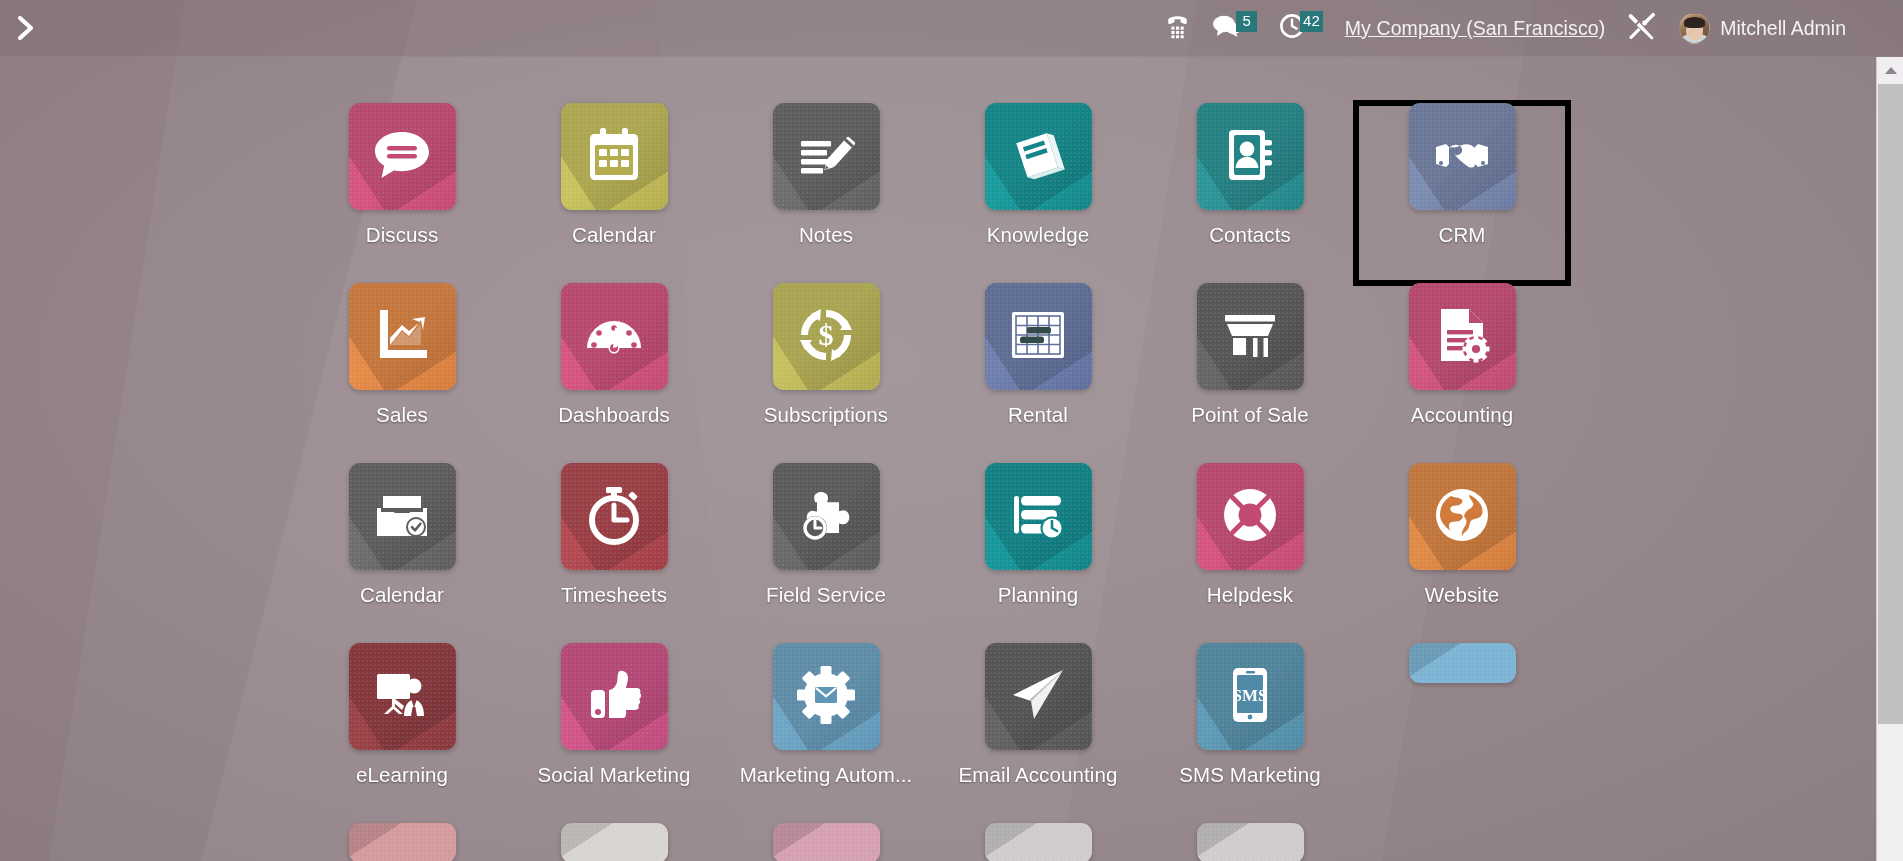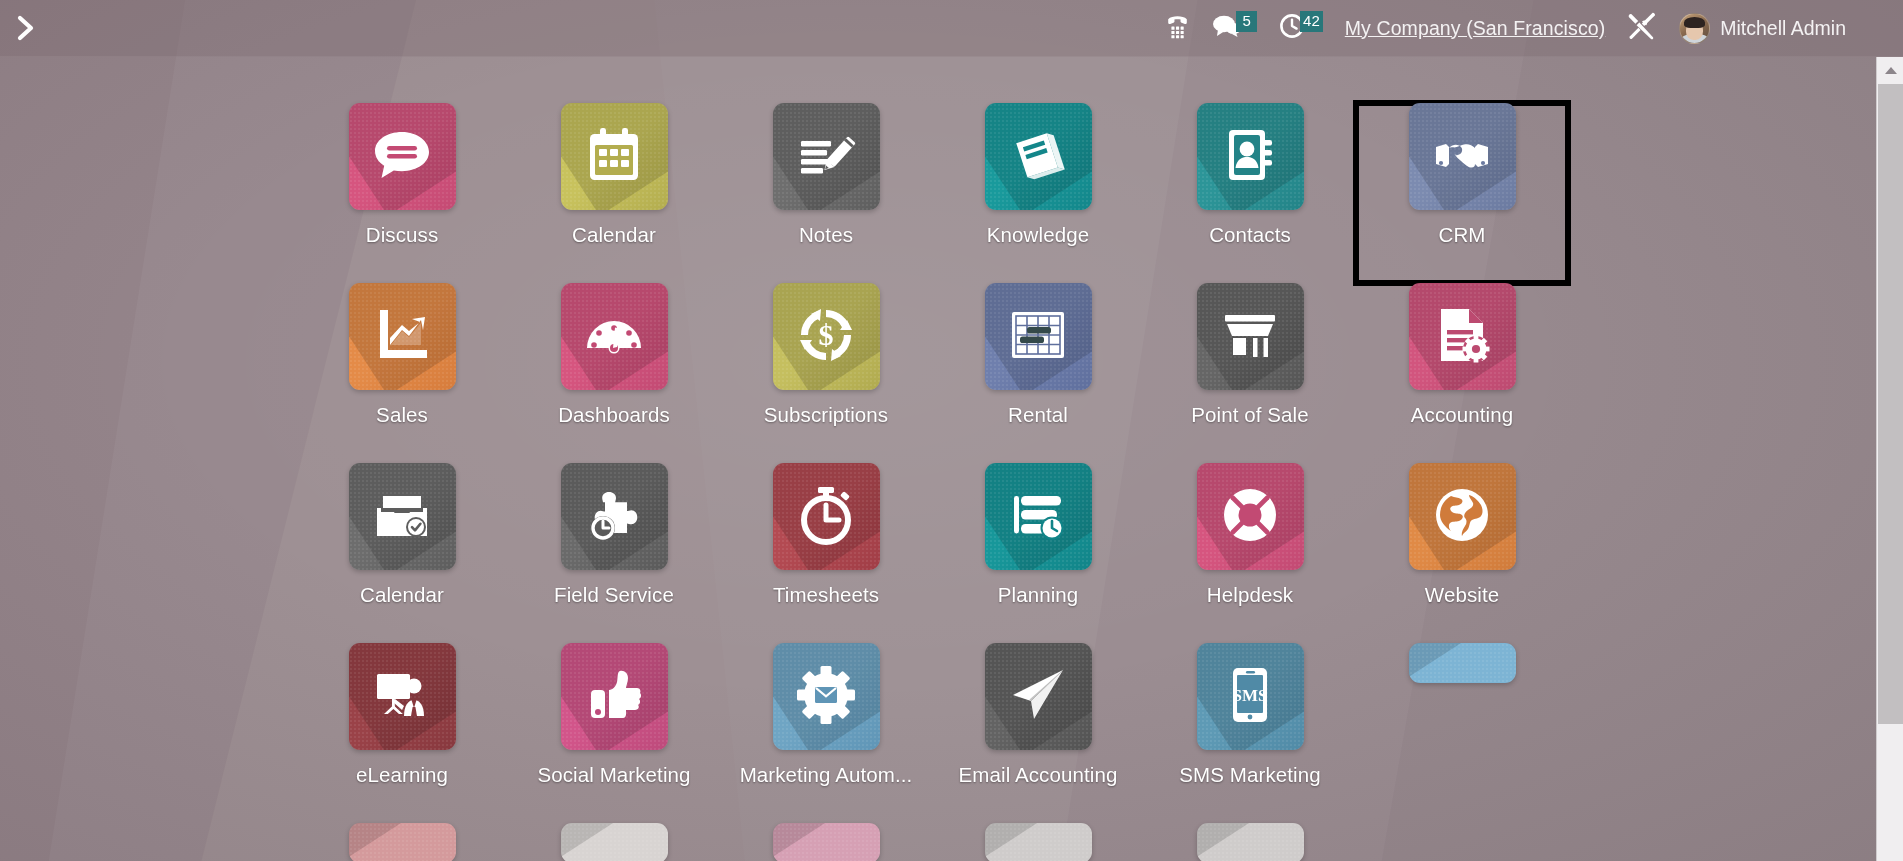--- a/index.html
+++ b/index.html
@@ -557,49 +557,49 @@
         <path d="M10 24 L52 24 L52 28 L39 28 L36 33 L26 33 L23 28 L10 28 Z" fill="#5d5d5d"></path>
         <rect x="20" y="29" width="22" height="5" rx="1.5" fill="#ffffff"></rect>
         <circle cx="45" cy="43" r="10" fill="#5d5d5d"></circle>
         <circle cx="45" cy="43" r="8" fill="#ffffff"></circle>
         <path d="M41 43.2 L44 46.4 L49.4 39.8" fill="none" stroke="#5d5d5d" stroke-width="2.6" stroke-linecap="round" stroke-linejoin="round"></path>
       </svg></span>
         </div>
         <div class="app-label">Calendar</div>
       </div>
       <div class="app">
+        <div class="app-tile" style="background: linear-gradient(135deg, rgb(179, 74, 82) 0%, rgb(179, 74, 82) 48%, rgb(160, 61, 70) 100%);">
+          <span class="glyph">
+      <svg width="62" height="62" viewBox="0 0 62 62">
+        <rect x="23" y="3" width="16" height="6" rx="1.6" fill="#ffffff"></rect>
+        <rect x="28" y="7" width="6" height="7" fill="#ffffff"></rect>
+        <circle cx="31" cy="36" r="22" fill="none" stroke="#ffffff" stroke-width="6"></circle>
+        <path d="M31 21 L31 36 L44 36" fill="none" stroke="#ffffff" stroke-width="5" stroke-linecap="round" stroke-linejoin="round"></path>
+        <rect x="46" y="9" width="8" height="6" rx="1.6" fill="#ffffff" transform="rotate(42 50 12)"></rect>
+      </svg></span>
+        </div>
+        <div class="app-label">Timesheets</div>
+      </div>
+      <div class="app">
         <div class="app-tile" style="background: linear-gradient(135deg, rgb(106, 106, 106) 0%, rgb(106, 106, 106) 48%, rgb(90, 90, 90) 100%);">
           <span class="glyph">
       <svg width="62" height="62" viewBox="0 0 62 62">
         <path d="M26 8 C30 8 33 10.5 33 14 C33 15.7 32.2 17 32.2 18.3 L44 18.3 L44 27
                  C45.3 27 46.6 26.2 48.3 26.2 C51.8 26.2 54.3 29.2 54.3 33.2
                  C54.3 37.2 51.8 40.2 48.3 40.2 C46.6 40.2 45.3 39.4 44 39.4 L44 49 L22 49
                  L22 40 C20.7 40 19.4 40.8 17.7 40.8 C14.2 40.8 11.7 37.8 11.7 33.8
                  C11.7 29.8 14.2 26.8 17.7 26.8 C19.4 26.8 20.7 27.6 22 27.6 L22 18.3 L20 18.3
                  C20 17 19.2 15.7 19.2 14 C19.2 10.5 22 8 26 8 Z" fill="#ffffff"></path>
         <circle cx="20" cy="44" r="12" fill="#5a5a5a"></circle>
         <rect x="15" y="28" width="10" height="4" rx="1.2" fill="#ffffff"></rect>
         <circle cx="20" cy="44" r="10" fill="none" stroke="#ffffff" stroke-width="3.4"></circle>
         <path d="M20 37 L20 44 L26 44" fill="none" stroke="#ffffff" stroke-width="3" stroke-linecap="round" stroke-linejoin="round"></path>
       </svg></span>
         </div>
         <div class="app-label">Field Service</div>
-      </div>
-      <div class="app">
-        <div class="app-tile" style="background: linear-gradient(135deg, rgb(179, 74, 82) 0%, rgb(179, 74, 82) 48%, rgb(160, 61, 70) 100%);">
-          <span class="glyph">
-      <svg width="62" height="62" viewBox="0 0 62 62">
-        <rect x="23" y="3" width="16" height="6" rx="1.6" fill="#ffffff"></rect>
-        <rect x="28" y="7" width="6" height="7" fill="#ffffff"></rect>
-        <circle cx="31" cy="36" r="22" fill="none" stroke="#ffffff" stroke-width="6"></circle>
-        <path d="M31 21 L31 36 L44 36" fill="none" stroke="#ffffff" stroke-width="5" stroke-linecap="round" stroke-linejoin="round"></path>
-        <rect x="46" y="9" width="8" height="6" rx="1.6" fill="#ffffff" transform="rotate(42 50 12)"></rect>
-      </svg></span>
-        </div>
-        <div class="app-label">Timesheets</div>
       </div>
       <div class="app">
         <div class="app-tile" style="background: linear-gradient(135deg, rgb(23, 151, 154) 0%, rgb(23, 151, 154) 48%, rgb(17, 132, 136) 100%);">
           <span class="glyph">
       <svg width="62" height="62" viewBox="0 0 62 62">
         <rect x="14" y="12" width="40" height="9.5" rx="4.4" fill="#ffffff"></rect>
         <rect x="14" y="26" width="36" height="9.5" rx="4.4" fill="#ffffff"></rect>
         <rect x="14" y="40" width="27" height="9.5" rx="4.4" fill="#ffffff"></rect>
         <rect x="7" y="12" width="5" height="37.5" rx="2.4" fill="#ffffff"></rect>
         <circle cx="45" cy="44" r="11.5" fill="#118488"></circle>

